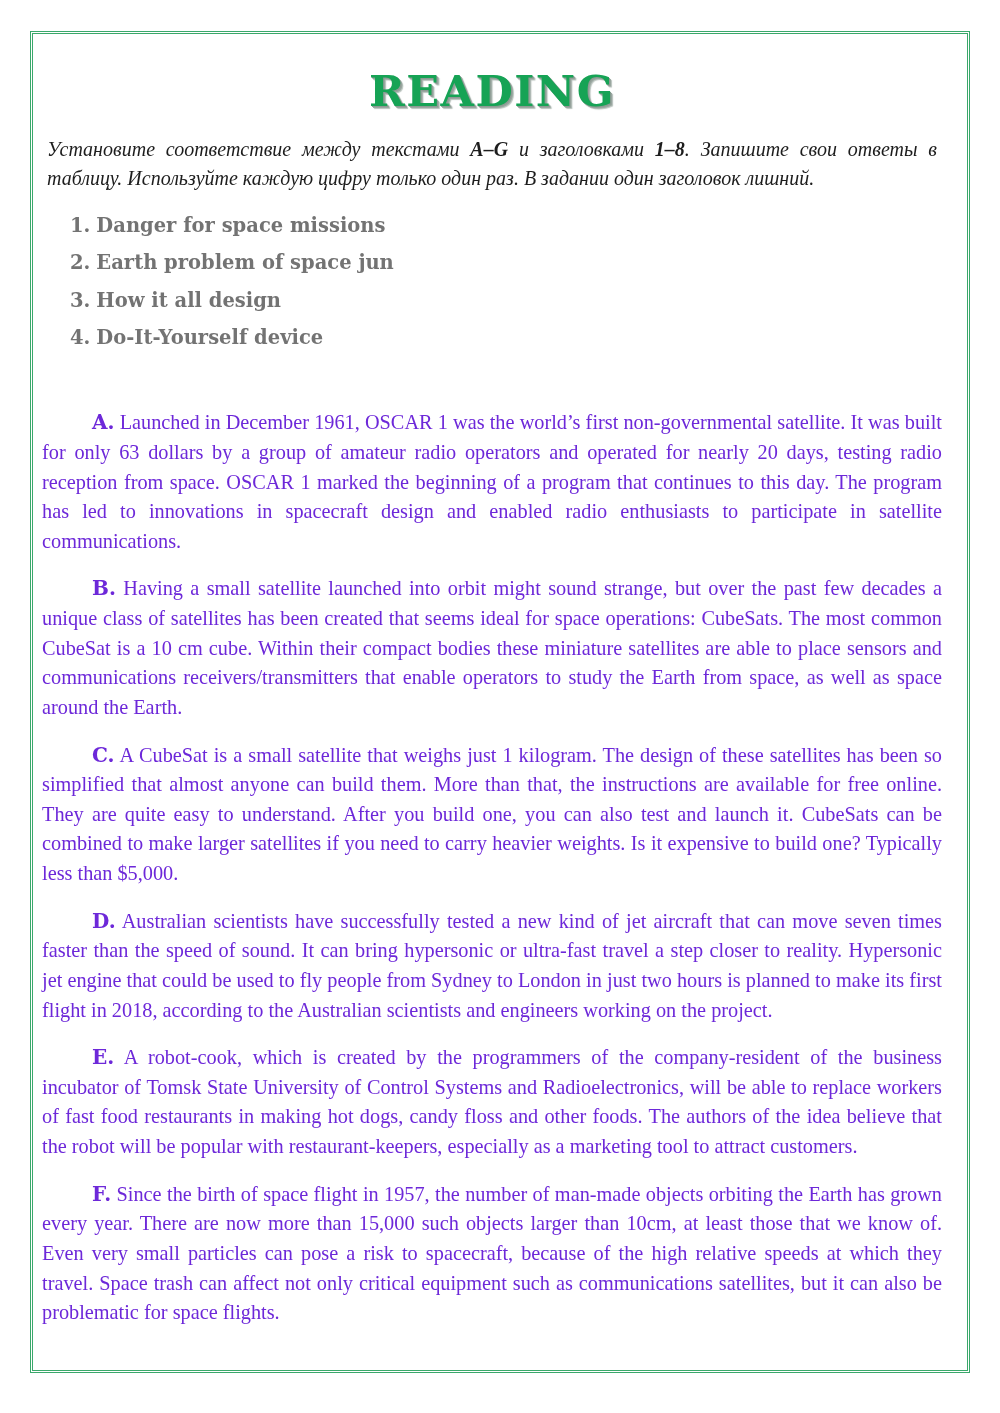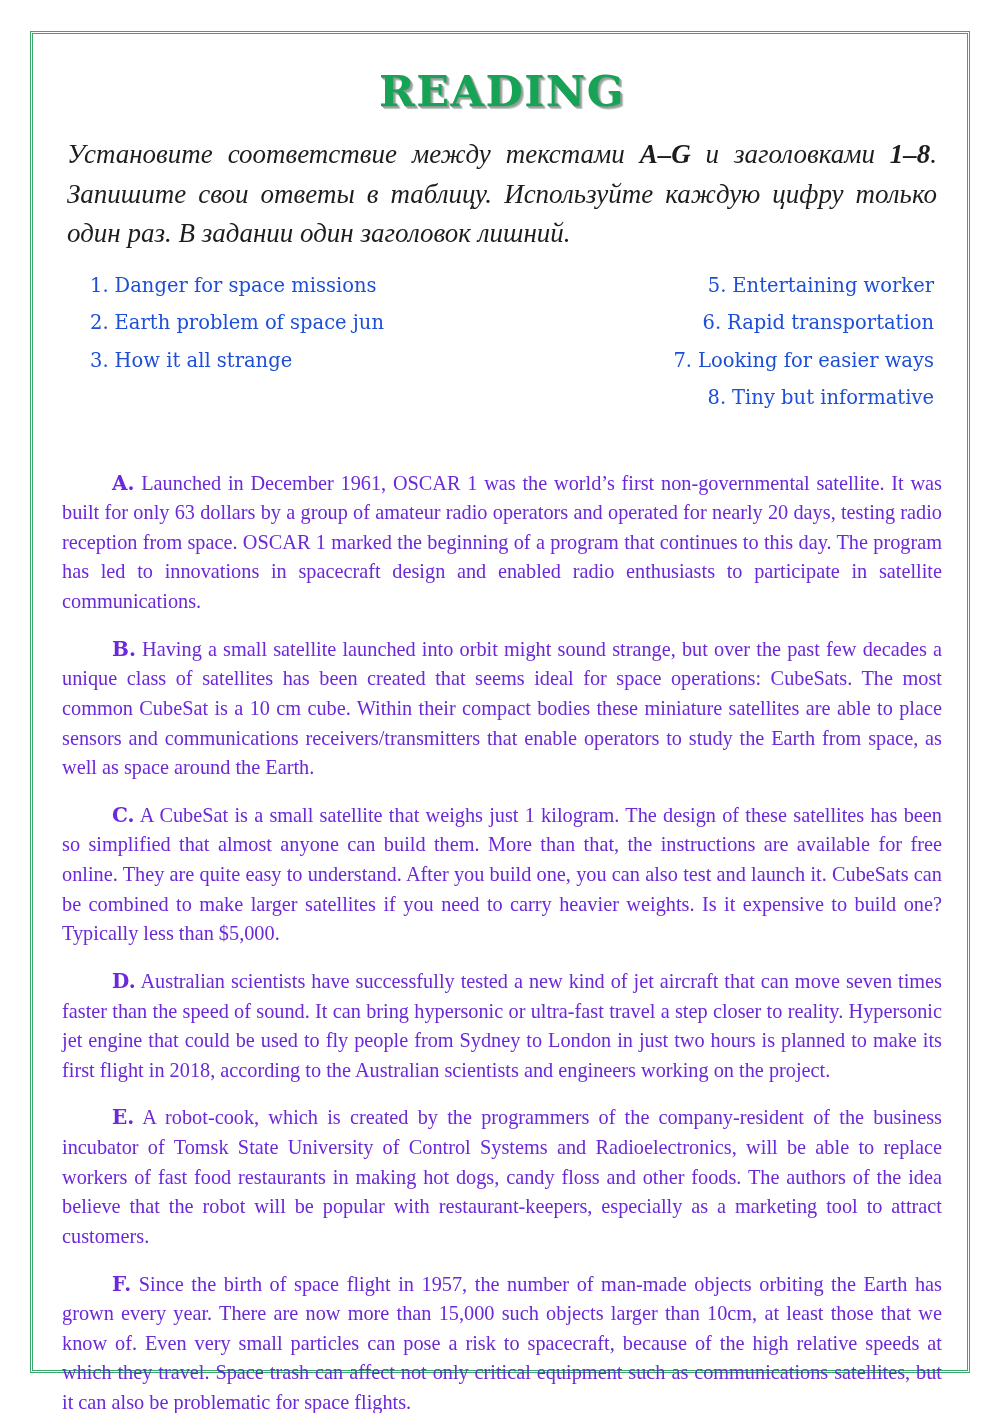--- a/index.html
+++ b/index.html
@@ -24,21 +24,21 @@
     padding: 31px 30px 40px 30px;
   }
 
   .frame {
     position: relative;
     box-sizing: border-box;
     width: 940px;
     height: 1342px;
     border: 3px double #3aa86b;
     background: #ffffff;
-    padding: 22px 25px 18px 29px;
+    padding: 22px 25px 18px 9px;
   }
 
   
   .title-wrap {
     text-align: center;
     margin: 14px 0 22px 0;
   }
   .title {
     display: inline-block;
     font-family: "DejaVu Serif", "Liberation Serif", serif;
@@ -50,21 +50,21 @@
     text-shadow:
        1px 1px 0 #8d9a93,
        2px 2px 0 #9aa7a0,
        3px 3px 1px #b9c2bd;
   }
 
   
   .instruction {
     font-family: "Liberation Serif", "DejaVu Serif", serif;
     font-style: italic;
-    font-size: 27px;
+    font-size: 20px;
     line-height: 1.47;
     text-align: justify;
     text-justify: inter-word;
     margin: 0 5px 20px 5px;
     color: #1d1d1d;
   }
   .instruction b {
     font-style: italic;
     font-weight: 700;
   }
@@ -79,24 +79,24 @@
   .hcol {
     display: flex;
     flex-direction: column;
     gap: 13px;
   }
   .hcol.left  { align-items: flex-start; }
   .hcol.right { align-items: flex-end; }
 
   .hitem {
     font-family: "DejaVu Serif", "Liberation Serif", serif;
-    font-weight: 400;
+    font-weight: 700;
     font-size: 19.5px;
     line-height: 1.25;
-    color: #1d4ed8;
+    color: #737373;
     white-space: nowrap;
   }
   .hitem .num { margin-right: 6px; }
 
   
   .passages {
     margin-top: 58px;
   }
   .para {
     font-family: "Liberation Serif", "DejaVu Serif", serif;
@@ -125,27 +125,22 @@
     <div class="title-wrap">
       <div class="title">READING</div>
     </div>
 
     <p class="instruction"><span>Установите соответствие между текстами </span><b>A–G</b><span> и заголовками </span><b>1–8</b><span>. Запишите свои ответы в таблицу. Используйте каждую цифру только один раз. В задании один заголовок лишний.</span></p>
 
     <div class="headings">
       <div class="hcol left">
         <div class="hitem"><span class="num">1.</span><span>Danger for space missions</span></div>
         <div class="hitem"><span class="num">2.</span><span>Earth problem of space jun</span></div>
-        <div class="hitem"><span class="num">3.</span><span>How it all strange</span></div>
-      </div>
-      <div class="hcol right">
-        <div class="hitem"><span class="num">5.</span><span>Entertaining worker</span></div>
-        <div class="hitem"><span class="num">6.</span><span>Rapid transportation</span></div>
-        <div class="hitem"><span class="num">7.</span><span>Looking for easier ways</span></div>
-        <div class="hitem"><span class="num">8.</span><span>Tiny but informative</span></div>
+        <div class="hitem"><span class="num">3.</span><span>How it all design</span></div>
+        <div class="hitem"><span class="num">4.</span><span>Do-It-Yourself device</span></div>
       </div>
     </div>
 
     <div class="passages">
       <p class="para"><span class="letter">A.</span> <span>Launched in December 1961, OSCAR 1 was the world’s first non-governmental satellite. It was built for only 63 dollars by a group of amateur radio operators and operated for nearly 20 days, testing radio reception from space. OSCAR 1 marked the beginning of a program that continues to this day. The program has led to innovations in spacecraft design and enabled radio enthusiasts to participate in satellite communications.</span></p>
       <p class="para"><span class="letter">B.</span> <span>Having a small satellite launched into orbit might sound strange, but over the past few decades a unique class of satellites has been created that seems ideal for space operations: CubeSats. The most common CubeSat is a 10 cm cube. Within their compact bodies these miniature satellites are able to place sensors and communications receivers/transmitters that enable operators to study the Earth from space, as well as space around the Earth.</span></p>
       <p class="para"><span class="letter">C.</span> <span>A CubeSat is a small satellite that weighs just 1 kilogram. The design of these satellites has been so simplified that almost anyone can build them. More than that, the instructions are available for free online. They are quite easy to understand. After you build one, you can also test and launch it. CubeSats can be combined to make larger satellites if you need to carry heavier weights. Is it expensive to build one? Typically less than $5,000.</span></p>
       <p class="para"><span class="letter">D.</span> <span>Australian scientists have successfully tested a new kind of jet aircraft that can move seven times faster than the speed of sound. It can bring hypersonic or ultra-fast travel a step closer to reality. Hypersonic jet engine that could be used to fly people from Sydney to London in just two hours is planned to make its first flight in 2018, according to the Australian scientists and engineers working on the project.</span></p>
       <p class="para"><span class="letter">E.</span> <span>A robot-cook, which is created by the programmers of the company-resident of the business incubator of Tomsk State University of Control Systems and Radioelectronics, will be able to replace workers of fast food restaurants in making hot dogs, candy floss and other foods. The authors of the idea believe that the robot will be popular with restaurant-keepers, especially as a marketing tool to attract customers.</span></p>
       <p class="para"><span class="letter">F.</span> <span>Since the birth of space flight in 1957, the number of man-made objects orbiting the Earth has grown every year. There are now more than 15,000 such objects larger than 10cm, at least those that we know of. Even very small particles can pose a risk to spacecraft, because of the high relative speeds at which they travel. Space trash can affect not only critical equipment such as communications satellites, but it can also be problematic for space flights.</span></p>

